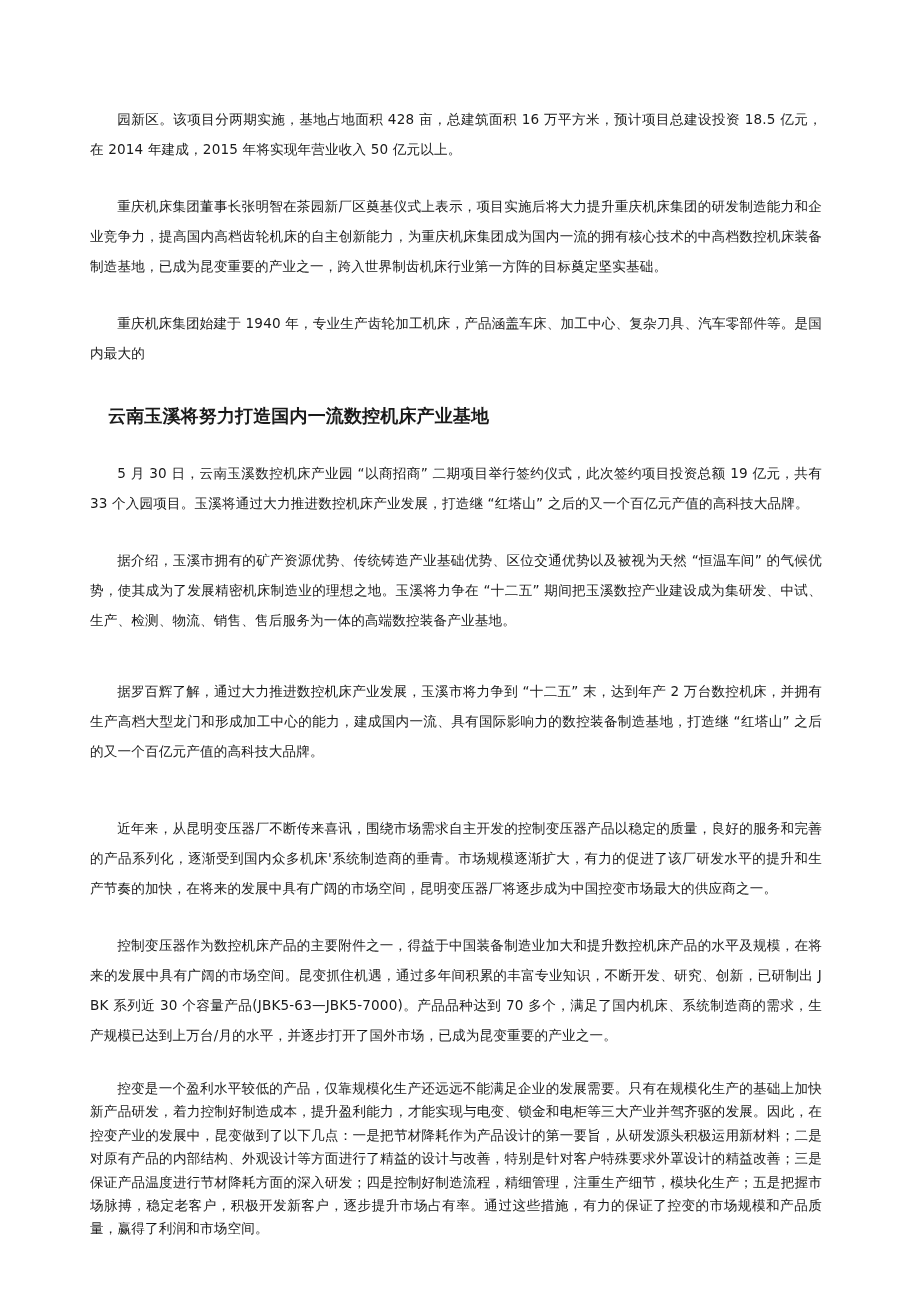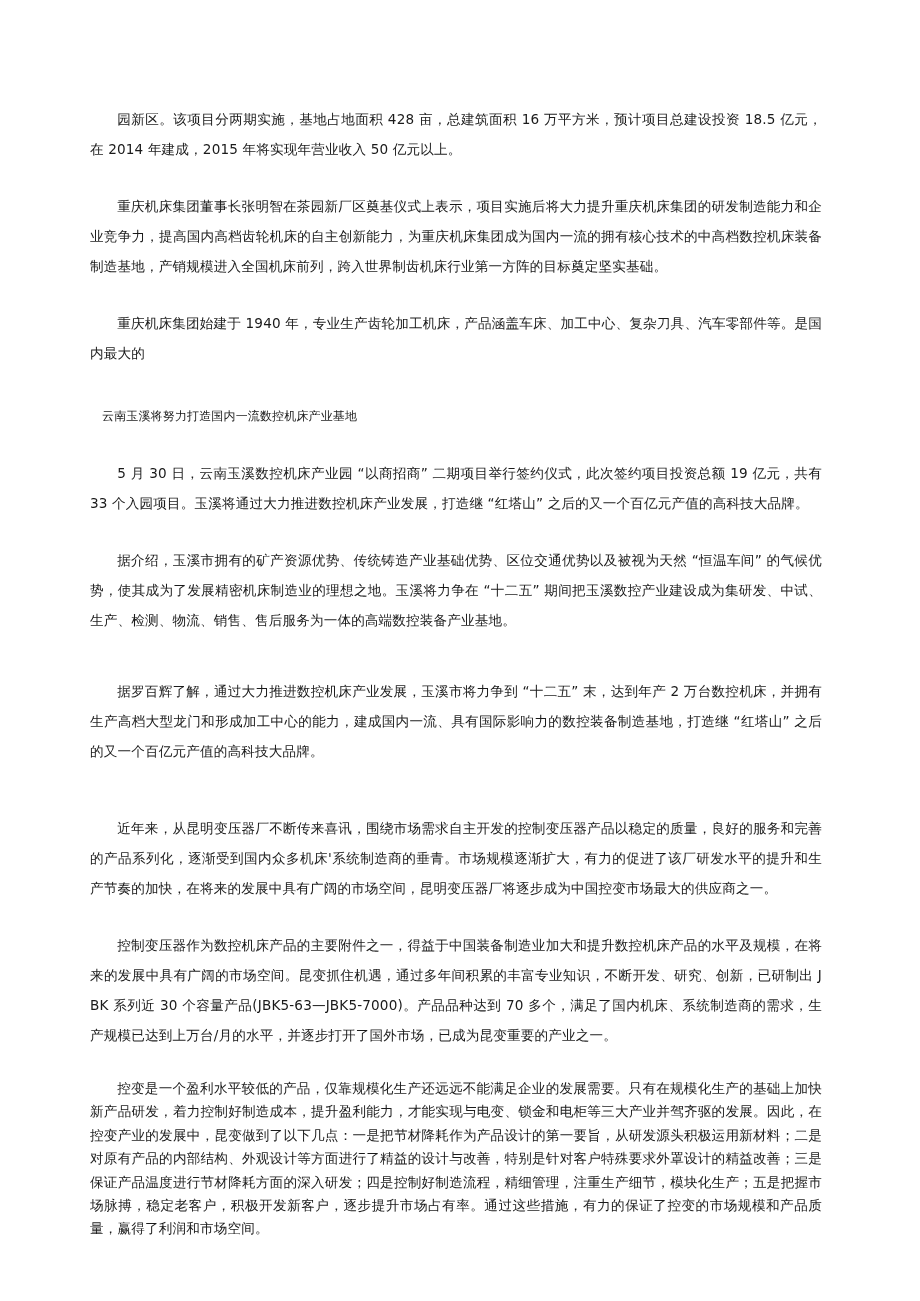--- a/index.html
+++ b/index.html
@@ -32,40 +32,40 @@
     text-indent: 2em;
     letter-spacing: 0.15px;
     word-break: break-all;
   }
   p.para.tight {
     line-height: 23.4px;
     margin-bottom: 14px;
   }
   h2.heading {
     margin: 0 0 13px 0;
-    font-size: 12px;
-    font-weight: normal;
+    font-size: 18px;
+    font-weight: bold;
     line-height: 30px;
     text-indent: 1em;
     letter-spacing: 0.15px;
   }
   .spacer-sm { height: 14px; }
   .spacer-md { height: 20px; }
 </style>
 </head>
 <body>
 
 <div id="page">
   <div class="doc-body">
 
     <p class="para">园新区。该项目分两期实施，基地占地面积 428 亩，总建筑面积 16 万平方米，预计项目总建设投资 18.5 亿元，在 2014 年建成，2015 年将实现年营业收入 50 亿元以上。</p>
 
     <div class="spacer-sm"></div>
 
-    <p class="para">重庆机床集团董事长张明智在茶园新厂区奠基仪式上表示，项目实施后将大力提升重庆机床集团的研发制造能力和企业竞争力，提高国内高档齿轮机床的自主创新能力，为重庆机床集团成为国内一流的拥有核心技术的中高档数控机床装备制造基地，产销规模进入全国机床前列，跨入世界制齿机床行业第一方阵的目标奠定坚实基础。</p>
+    <p class="para">重庆机床集团董事长张明智在茶园新厂区奠基仪式上表示，项目实施后将大力提升重庆机床集团的研发制造能力和企业竞争力，提高国内高档齿轮机床的自主创新能力，为重庆机床集团成为国内一流的拥有核心技术的中高档数控机床装备制造基地，已成为昆变重要的产业之一，跨入世界制齿机床行业第一方阵的目标奠定坚实基础。</p>
 
     <div class="spacer-sm"></div>
 
     <p class="para">重庆机床集团始建于 1940 年，专业生产齿轮加工机床，产品涵盖车床、加工中心、复杂刀具、汽车零部件等。是国内最大的</p>
 
     <div class="spacer-md"></div>
 
     <h2 class="heading">云南玉溪将努力打造国内一流数控机床产业基地</h2>
 
     <div class="spacer-sm"></div>

